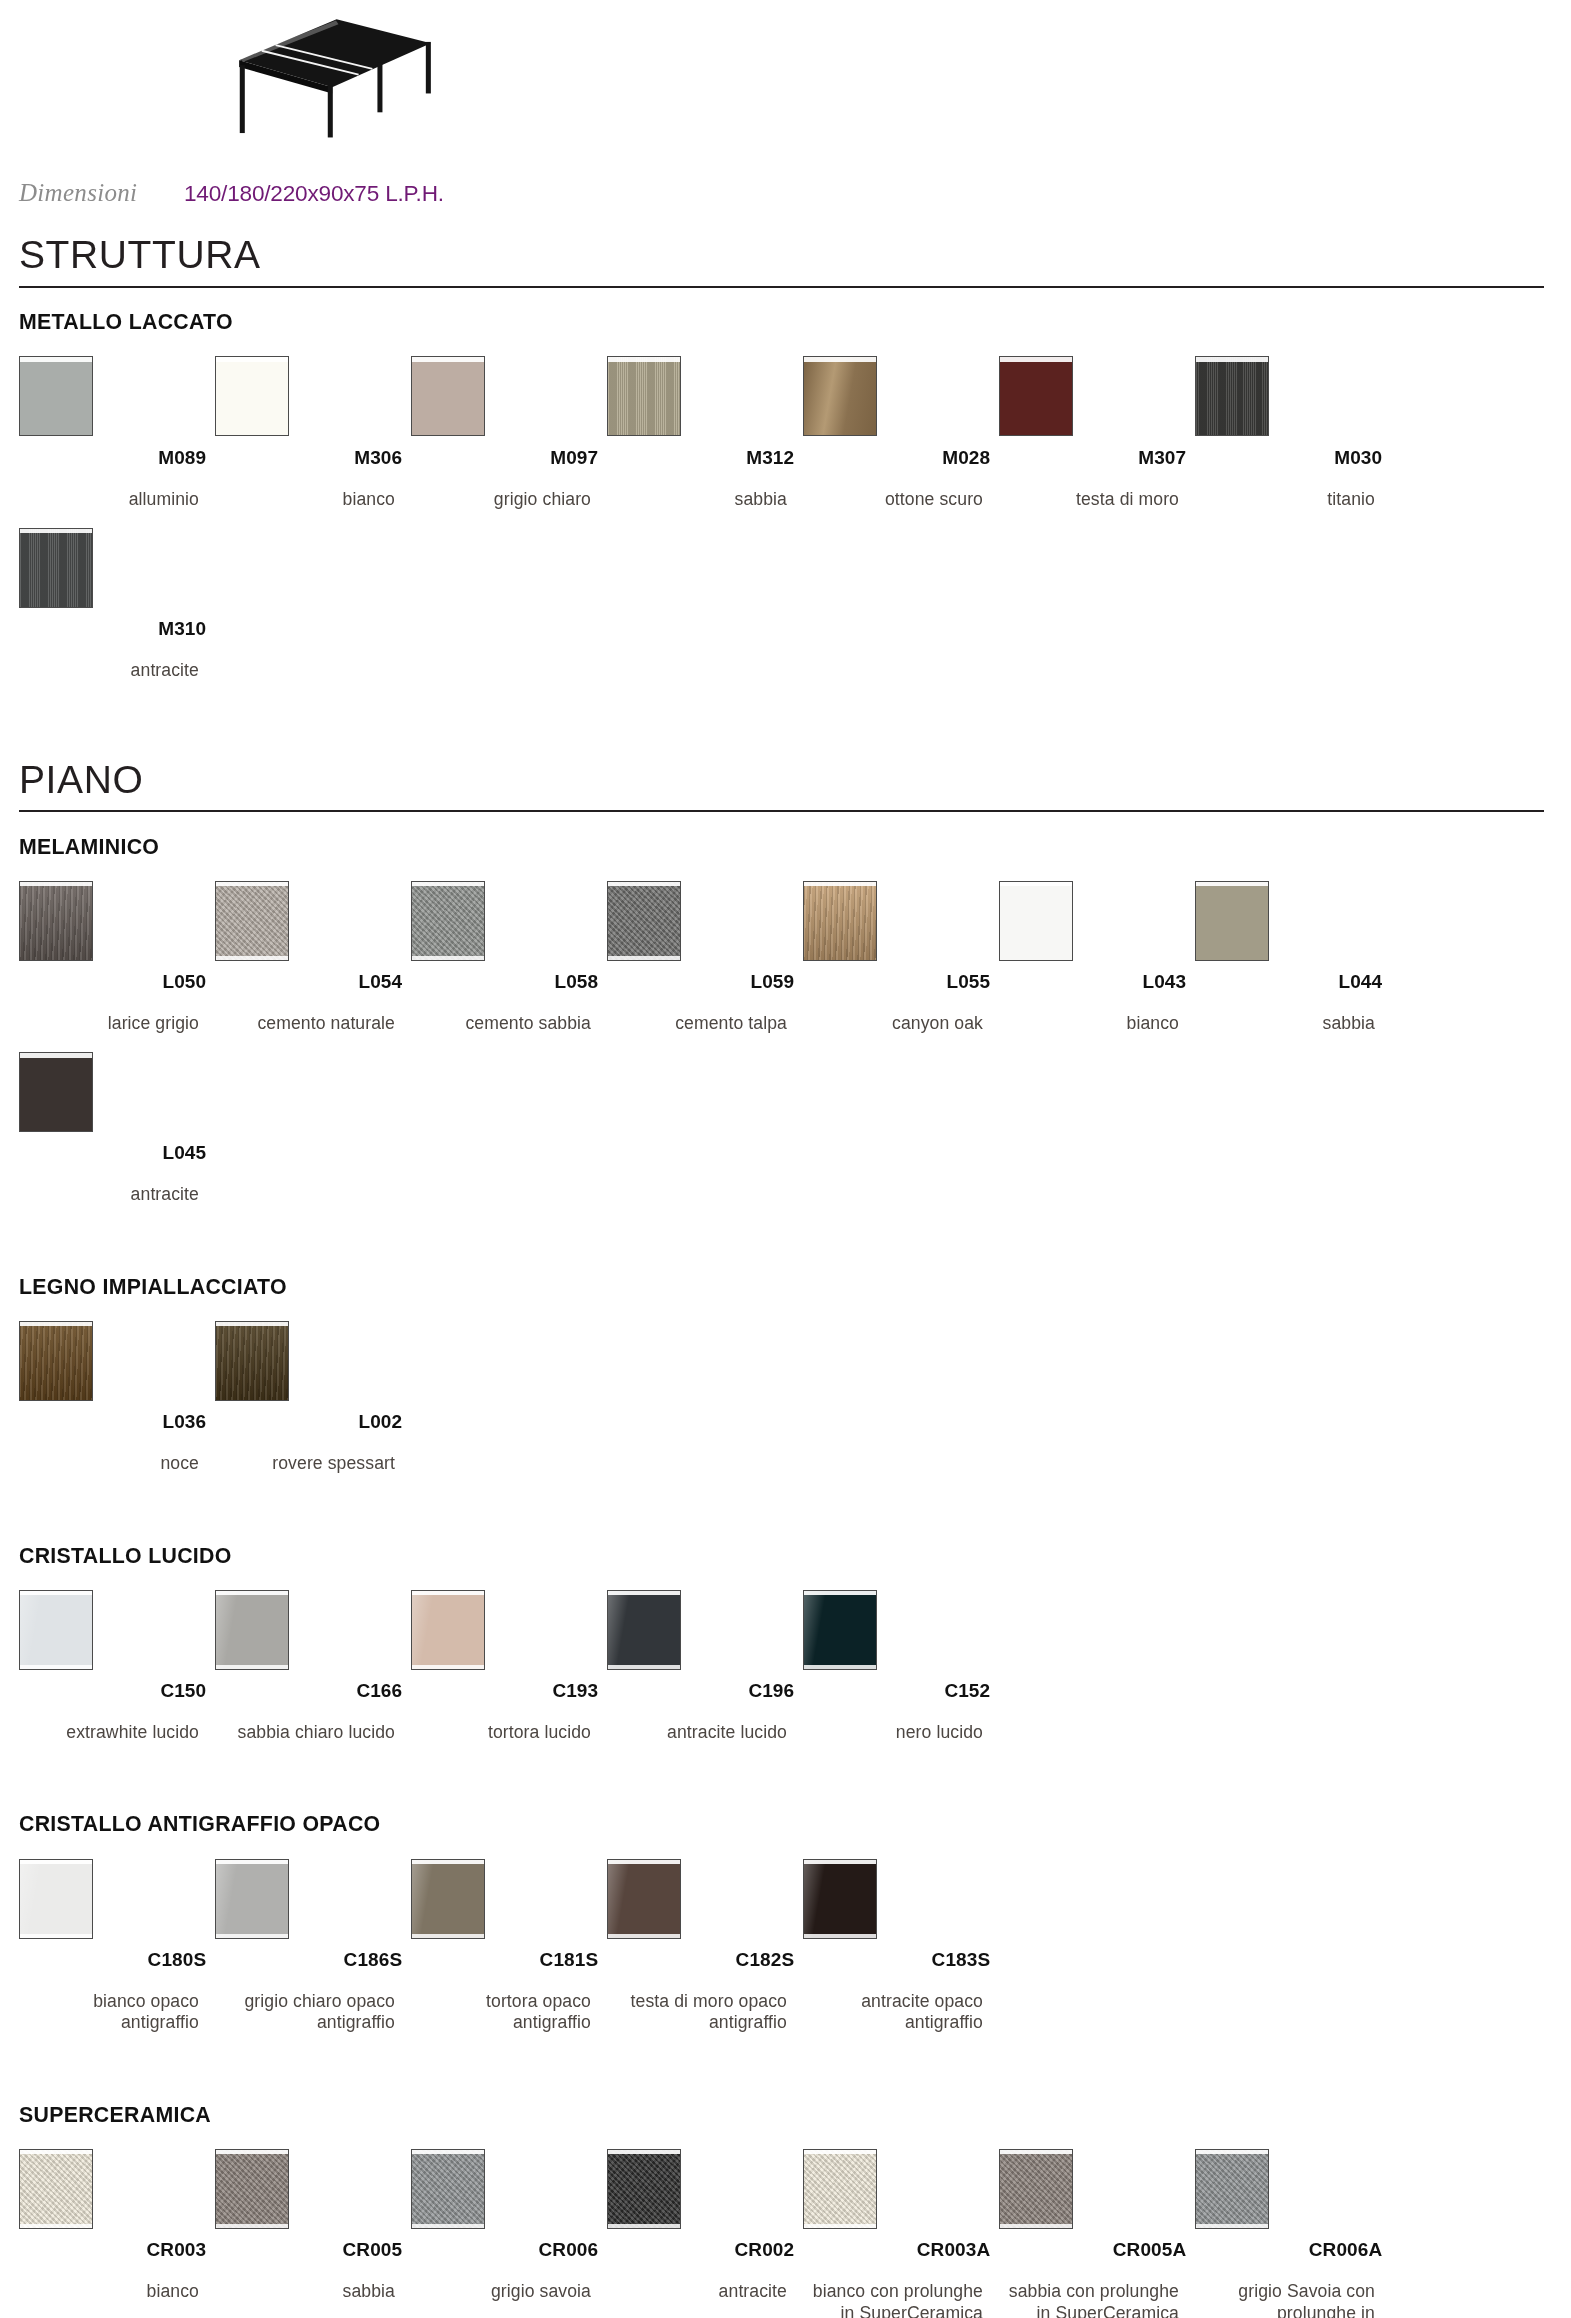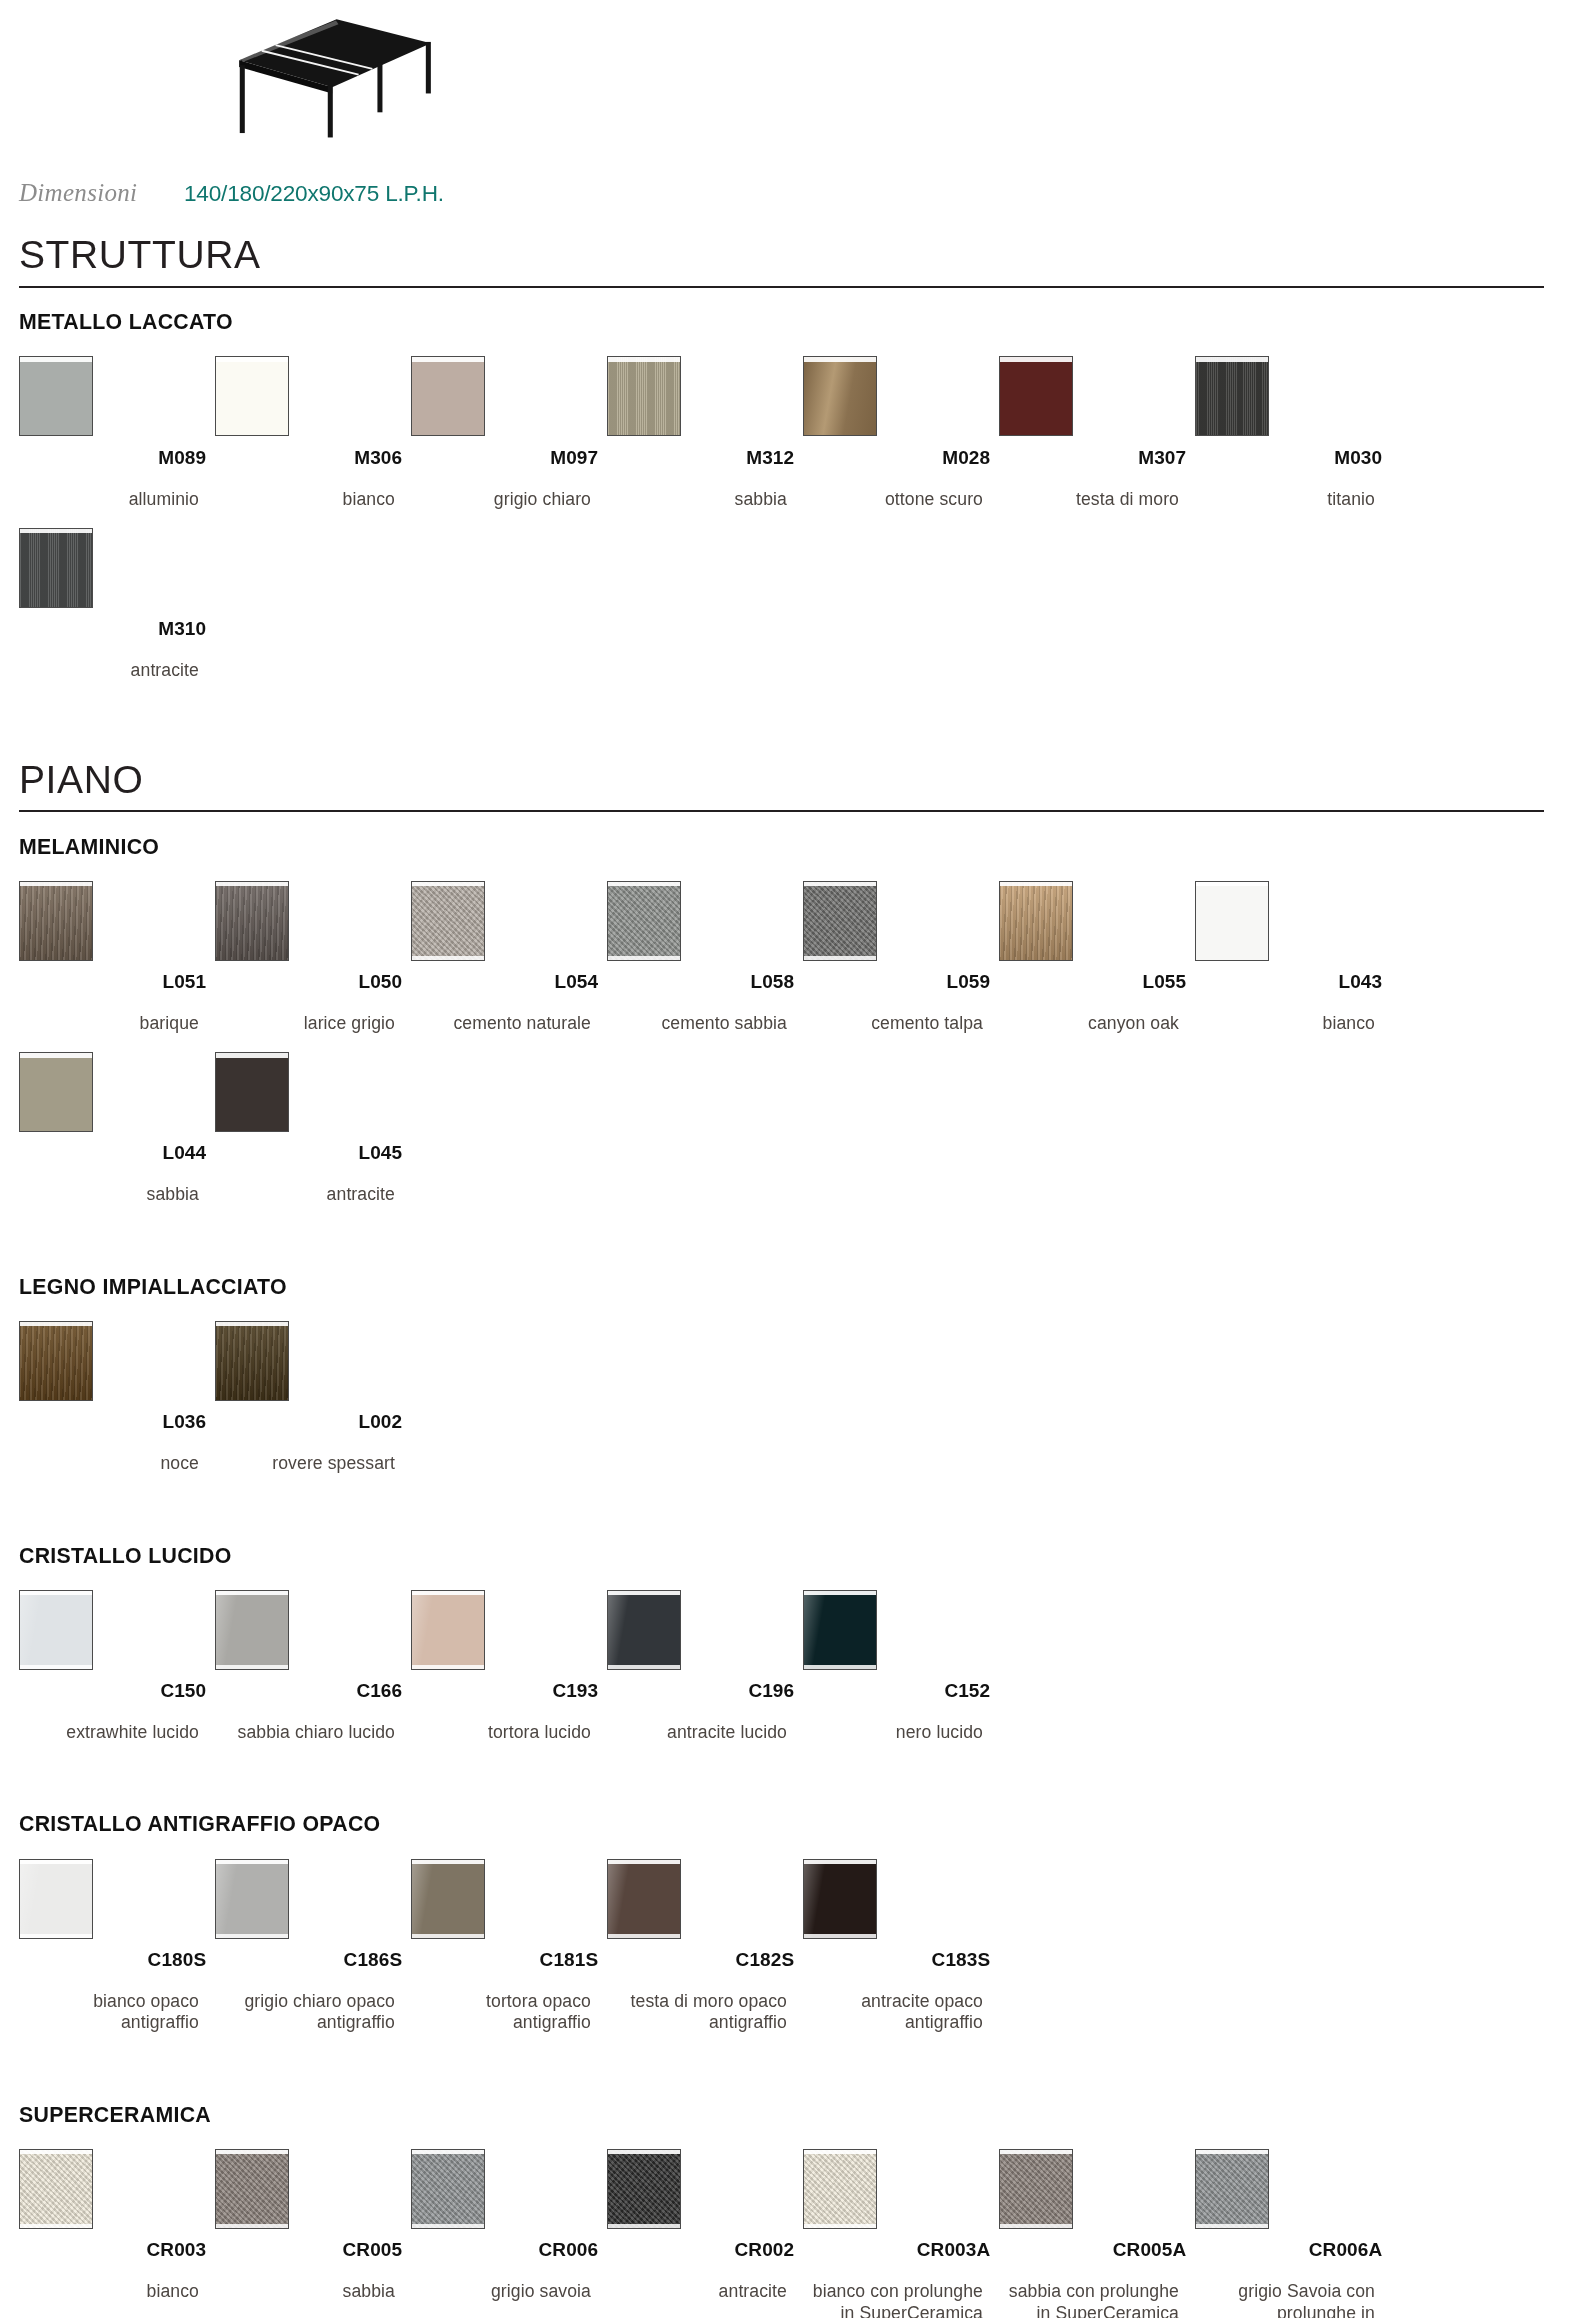--- a/index.html
+++ b/index.html
@@ -39,21 +39,21 @@
   .dimensions-label{
     width:165px;
     font-family:"Liberation Serif", serif;
     font-style:italic;
     font-size:25px;
     color:#8c8c8c;
     letter-spacing:0.3px;
   }
   .dimensions-value{
     font-size:22.6px;
-    color:#0f766e;
+    color:#701a75;
     letter-spacing:-0.2px;
   }
 
   
   .section-title{
     font-size:39px;
     font-weight:400;
     color:#231f20;
     letter-spacing:0.6px;
     line-height:1;
@@ -215,27 +215,20 @@
           </div>
         </div>
       </div>
       <div class="group-spacer-md"></div>
       <div class="section-title">PIANO</div>
       <div class="section-rule"></div>
       <div class="group">
         <div class="group-title">MELAMINICO</div>
         <div class="swatch-row">
           <div class="swatch-cell">
-            <div class="swatch-chip" style="background: repeating-linear-gradient(92deg, rgba(0, 0, 0, 0.16) 0px, rgba(0, 0, 0, 0.16) 1.3px, rgba(255, 255, 255, 0.1) 1.3px, rgba(255, 255, 255, 0.1) 3.1px, rgba(0, 0, 0, 0.05) 3.1px, rgba(0, 0, 0, 0.05) 5.6px), linear-gradient(rgba(255, 255, 255, 0.13), rgba(0, 0, 0, 0.22)), rgb(123, 106, 89);">
-              <span class="gloss"></span>
-            </div>
-            <div class="swatch-code">L051</div>
-            <div class="swatch-desc">barique</div>
-          </div>
-          <div class="swatch-cell">
             <div class="swatch-chip" style="background: repeating-linear-gradient(92deg, rgba(0, 0, 0, 0.16) 0px, rgba(0, 0, 0, 0.16) 1.3px, rgba(255, 255, 255, 0.1) 1.3px, rgba(255, 255, 255, 0.1) 3.1px, rgba(0, 0, 0, 0.05) 3.1px, rgba(0, 0, 0, 0.05) 5.6px), linear-gradient(rgba(255, 255, 255, 0.13), rgba(0, 0, 0, 0.22)), rgb(106, 97, 92);">
               <span class="gloss"></span>
             </div>
             <div class="swatch-code">L050</div>
             <div class="swatch-desc">larice grigio</div>
           </div>
           <div class="swatch-cell">
             <div class="swatch-chip" style="background: repeating-linear-gradient(44deg, rgba(255, 255, 255, 0.14) 0px, rgba(255, 255, 255, 0.14) 1.9px, rgba(0, 0, 0, 0.13) 1.9px, rgba(0, 0, 0, 0.13) 3.8px), repeating-linear-gradient(128deg, rgba(255, 255, 255, 0.1) 0px, rgba(255, 255, 255, 0.1) 2.5px, rgba(0, 0, 0, 0.08) 2.5px, rgba(0, 0, 0, 0.08) 5px), rgb(180, 172, 164);">
               <span class="gloss"></span>
               <span class="gloss-bottom"></span>

